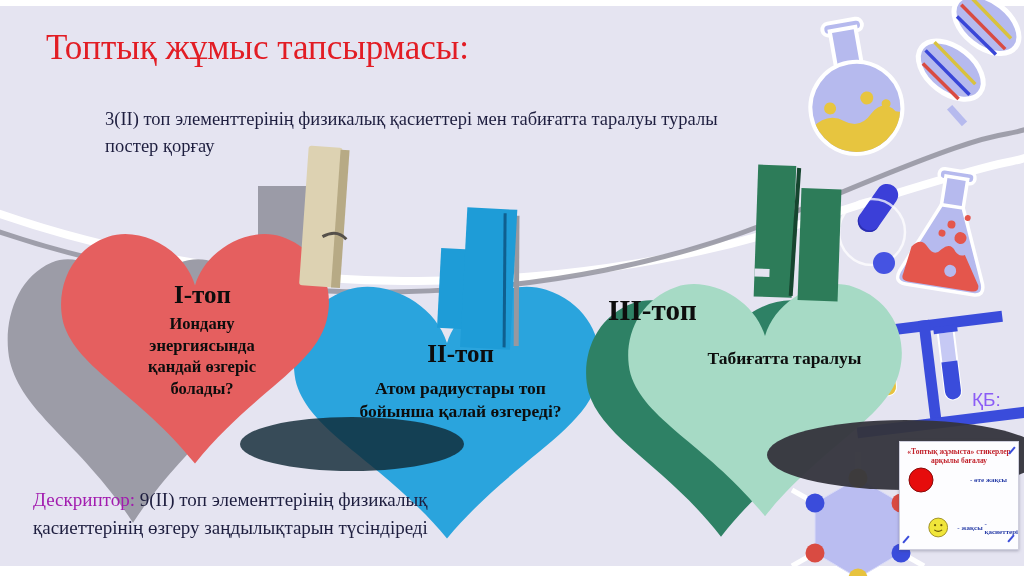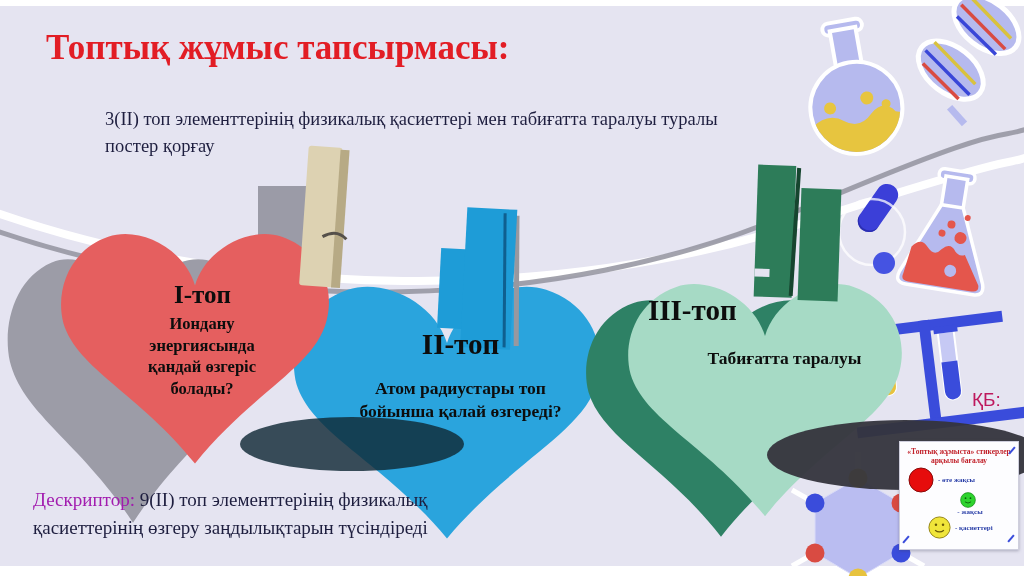--- a/index.html
+++ b/index.html
@@ -1,38 +1,38 @@
 <!DOCTYPE html>
 <html><head>
 <meta charset="utf-8">
 <style>
   html,body{margin:0;padding:0;background:#ffffff;}
   .stage{position:relative;width:1024px;height:576px;overflow:hidden;background:#ffffff;
          font-family:"Liberation Serif", serif;}
   .slide-bg{position:absolute;left:0;top:6px;width:1024px;height:560px;background:#e5e4f1;}
   .gfx{position:absolute;left:0;top:0;width:1024px;height:576px;z-index:1;}
   .txt{position:absolute;z-index:2;color:#1e1e3f;}
-  .title{left:46px;top:28px;width:700px;font-size:35px;font-weight:bold;color:#e21d25;}
+  .title{left:46px;top:28px;width:700px;font-size:35px;font-weight:normal;color:#e21d25;}
   .intro{left:105px;top:106px;width:625px;font-size:18.5px;line-height:27px;}
   .heart-label{position:absolute;z-index:2;color:#0d0d0d;font-weight:bold;text-align:center;}
   .h1-group{left:140px;top:281px;width:125px;font-size:25px;}
   .h1-q{left:122px;top:313px;width:160px;font-size:16.5px;line-height:21.5px;}
-  .h2-group{left:408px;top:328px;width:105px;font-size:29px;}
+  .h2-group{left:408px;top:340px;width:105px;font-size:25px;}
   .h2-q{left:358px;top:377px;width:205px;font-size:17.5px;line-height:23px;}
-  .h3-group{left:648px;top:294px;width:110px;font-size:29px;text-align:left;}
+  .h3-group{left:608px;top:294px;width:110px;font-size:29px;text-align:left;}
   .h3-q{left:702px;top:336px;width:165px;font-size:17.5px;line-height:24px;margin-top:10px;}
   .descriptor{left:33px;top:486px;width:450px;font-size:19px;line-height:28px;}
   .descriptor .red{color:#a21caf;}
-  .kb{left:972px;top:389px;font-size:19px;color:#be185d;font-family:"Liberation Sans",sans-serif;z-index:2;}
+  .kb{left:972px;top:389px;font-size:19px;color:#8b5cf6;font-family:"Liberation Sans",sans-serif;z-index:2;}
   .eval-card{position:absolute;left:899px;top:441px;width:118px;height:107px;background:#fdfdff;
              border:1px solid #cfcfdd;box-shadow:0 1px 3px rgba(60,60,90,.35);z-index:3;
              font-family:"Liberation Serif", serif;}
   .eval-title{margin:5px 5px 1px 5px;font-size:7.5px;line-height:1.25;font-weight:bold;
               color:#c2222b;text-align:center;}
-  .eval-row{display:flex;align-items:center;height:24px;}
+  .eval-row{display:flex;align-items:center;height:24px;gap:32px;}
   .eval-row .lbl{font-size:7px;font-weight:bold;color:#2a3fa8;margin-left:4px;}
   .r1{margin-left:8px;margin-top:2px;}
   .r2{margin-left:18px;flex-direction:column;}
   .r3{margin-left:28px;}
   .corner{position:absolute;width:2px;height:9px;background:#3a4cdb;}
   .c-tr{right:5px;top:4px;transform:rotate(40deg);}
   .c-bl{left:5px;bottom:5px;transform:rotate(40deg);}
   .c-br{right:6px;bottom:6px;transform:rotate(40deg);}
 </style>
 </head>

